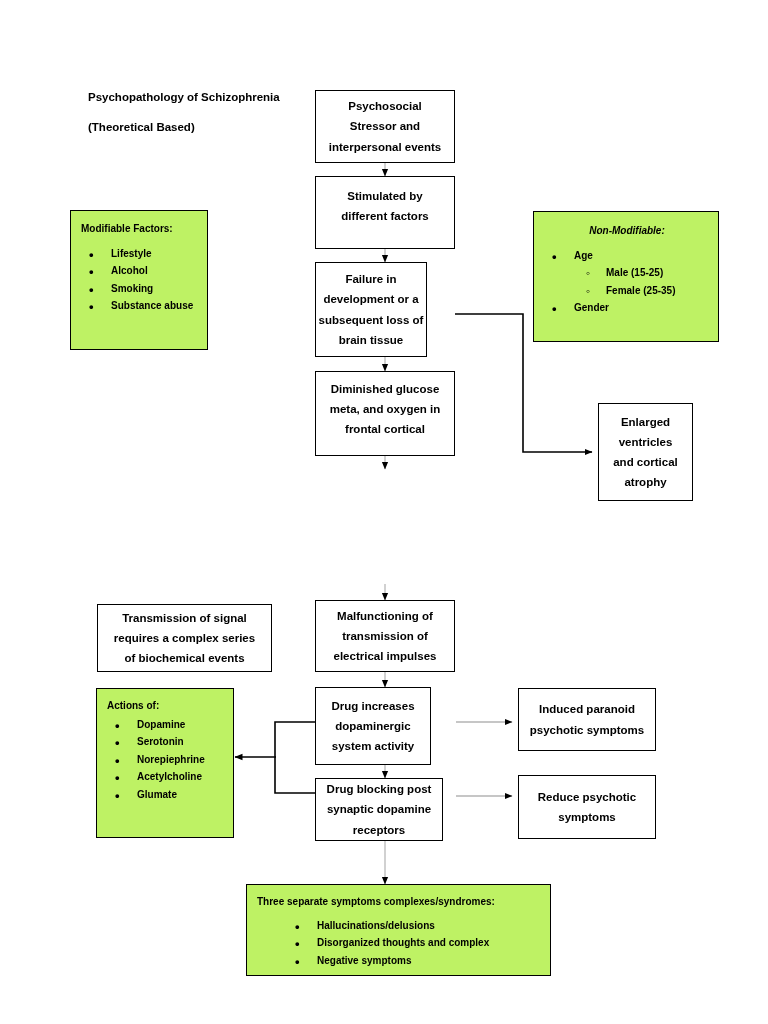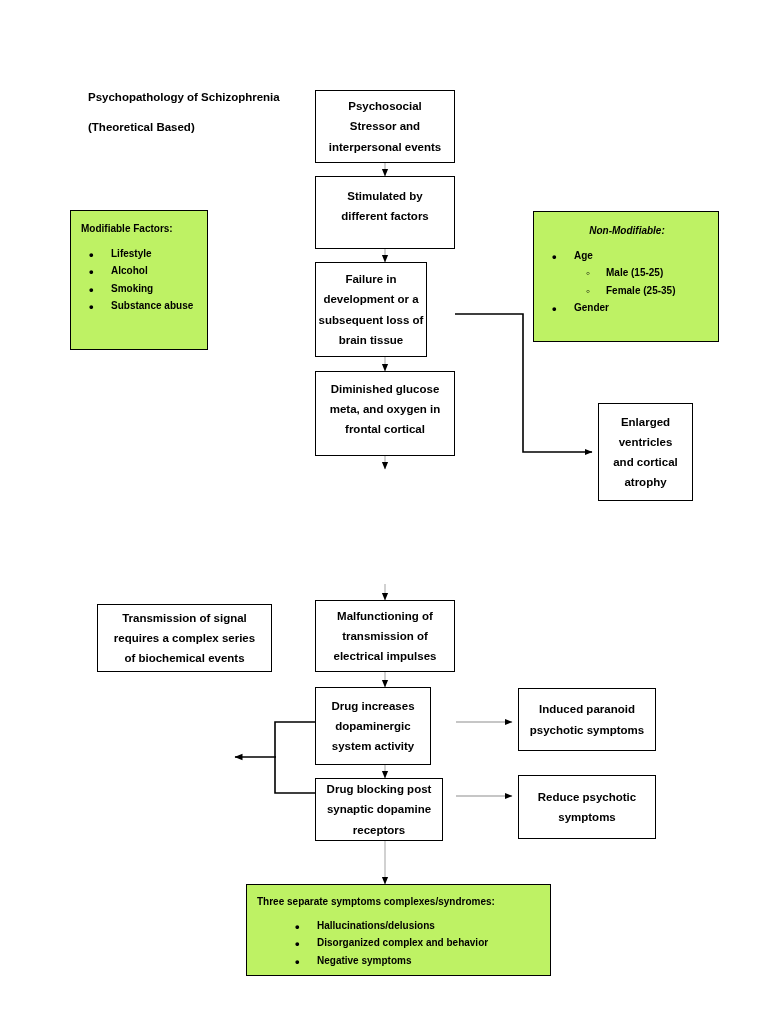--- a/index.html
+++ b/index.html
@@ -214,26 +214,36 @@
   <div class="listbox" style="left:533px; top:211px; width:186px; height:131px; padding-top:11px;" data-name="panel-non-modifiable">
     <span class="heading center" data-name="non-modifiable-heading">Non-Modifiable:</span>
     <ul data-name="non-modifiable-list">
       <li data-name="list-item">Age</li>
       <li class="sub" data-name="list-item-sub">Male (15-25)</li>
       <li class="sub" data-name="list-item-sub">Female (25-35)</li>
       <li data-name="list-item">Gender</li>
     </ul>
   </div>
 
+  <div class="listbox" style="left:96px; top:688px; width:138px; height:150px; padding-top:9px;" data-name="panel-actions-of">
+    <span class="heading" style="margin-bottom:3px;" data-name="actions-of-heading">Actions of:</span>
+    <ul data-name="actions-of-list">
+      <li data-name="list-item">Dopamine</li>
+      <li data-name="list-item">Serotonin</li>
+      <li data-name="list-item">Norepiephrine</li>
+      <li data-name="list-item">Acetylcholine</li>
+      <li data-name="list-item">Glumate</li>
+    </ul>
+  </div>
 
   <div class="listbox" style="left:246px; top:884px; width:305px; height:92px; padding-top:9px;" data-name="panel-symptom-complexes">
     <span class="heading" style="margin-bottom:8px;" data-name="symptom-complexes-heading">Three separate symptoms complexes/syndromes:</span>
     <ul data-name="symptom-complexes-list">
       <li style="padding-left: 60px; --b: 38px;" data-name="list-item">Hallucinations/delusions</li>
-      <li style="padding-left: 60px; --b: 38px;" data-name="list-item">Disorganized complex and behavior</li>
+      <li style="padding-left: 60px; --b: 38px;" data-name="list-item">Disorganized thoughts and complex</li>
       <li style="padding-left: 60px; --b: 38px;" data-name="list-item">Negative symptoms</li>
     </ul>
   </div>
 
 </div>
 
 <style>
   [data-name="panel-symptom-complexes"] li::before { left: 38px; }
 </style>
 

